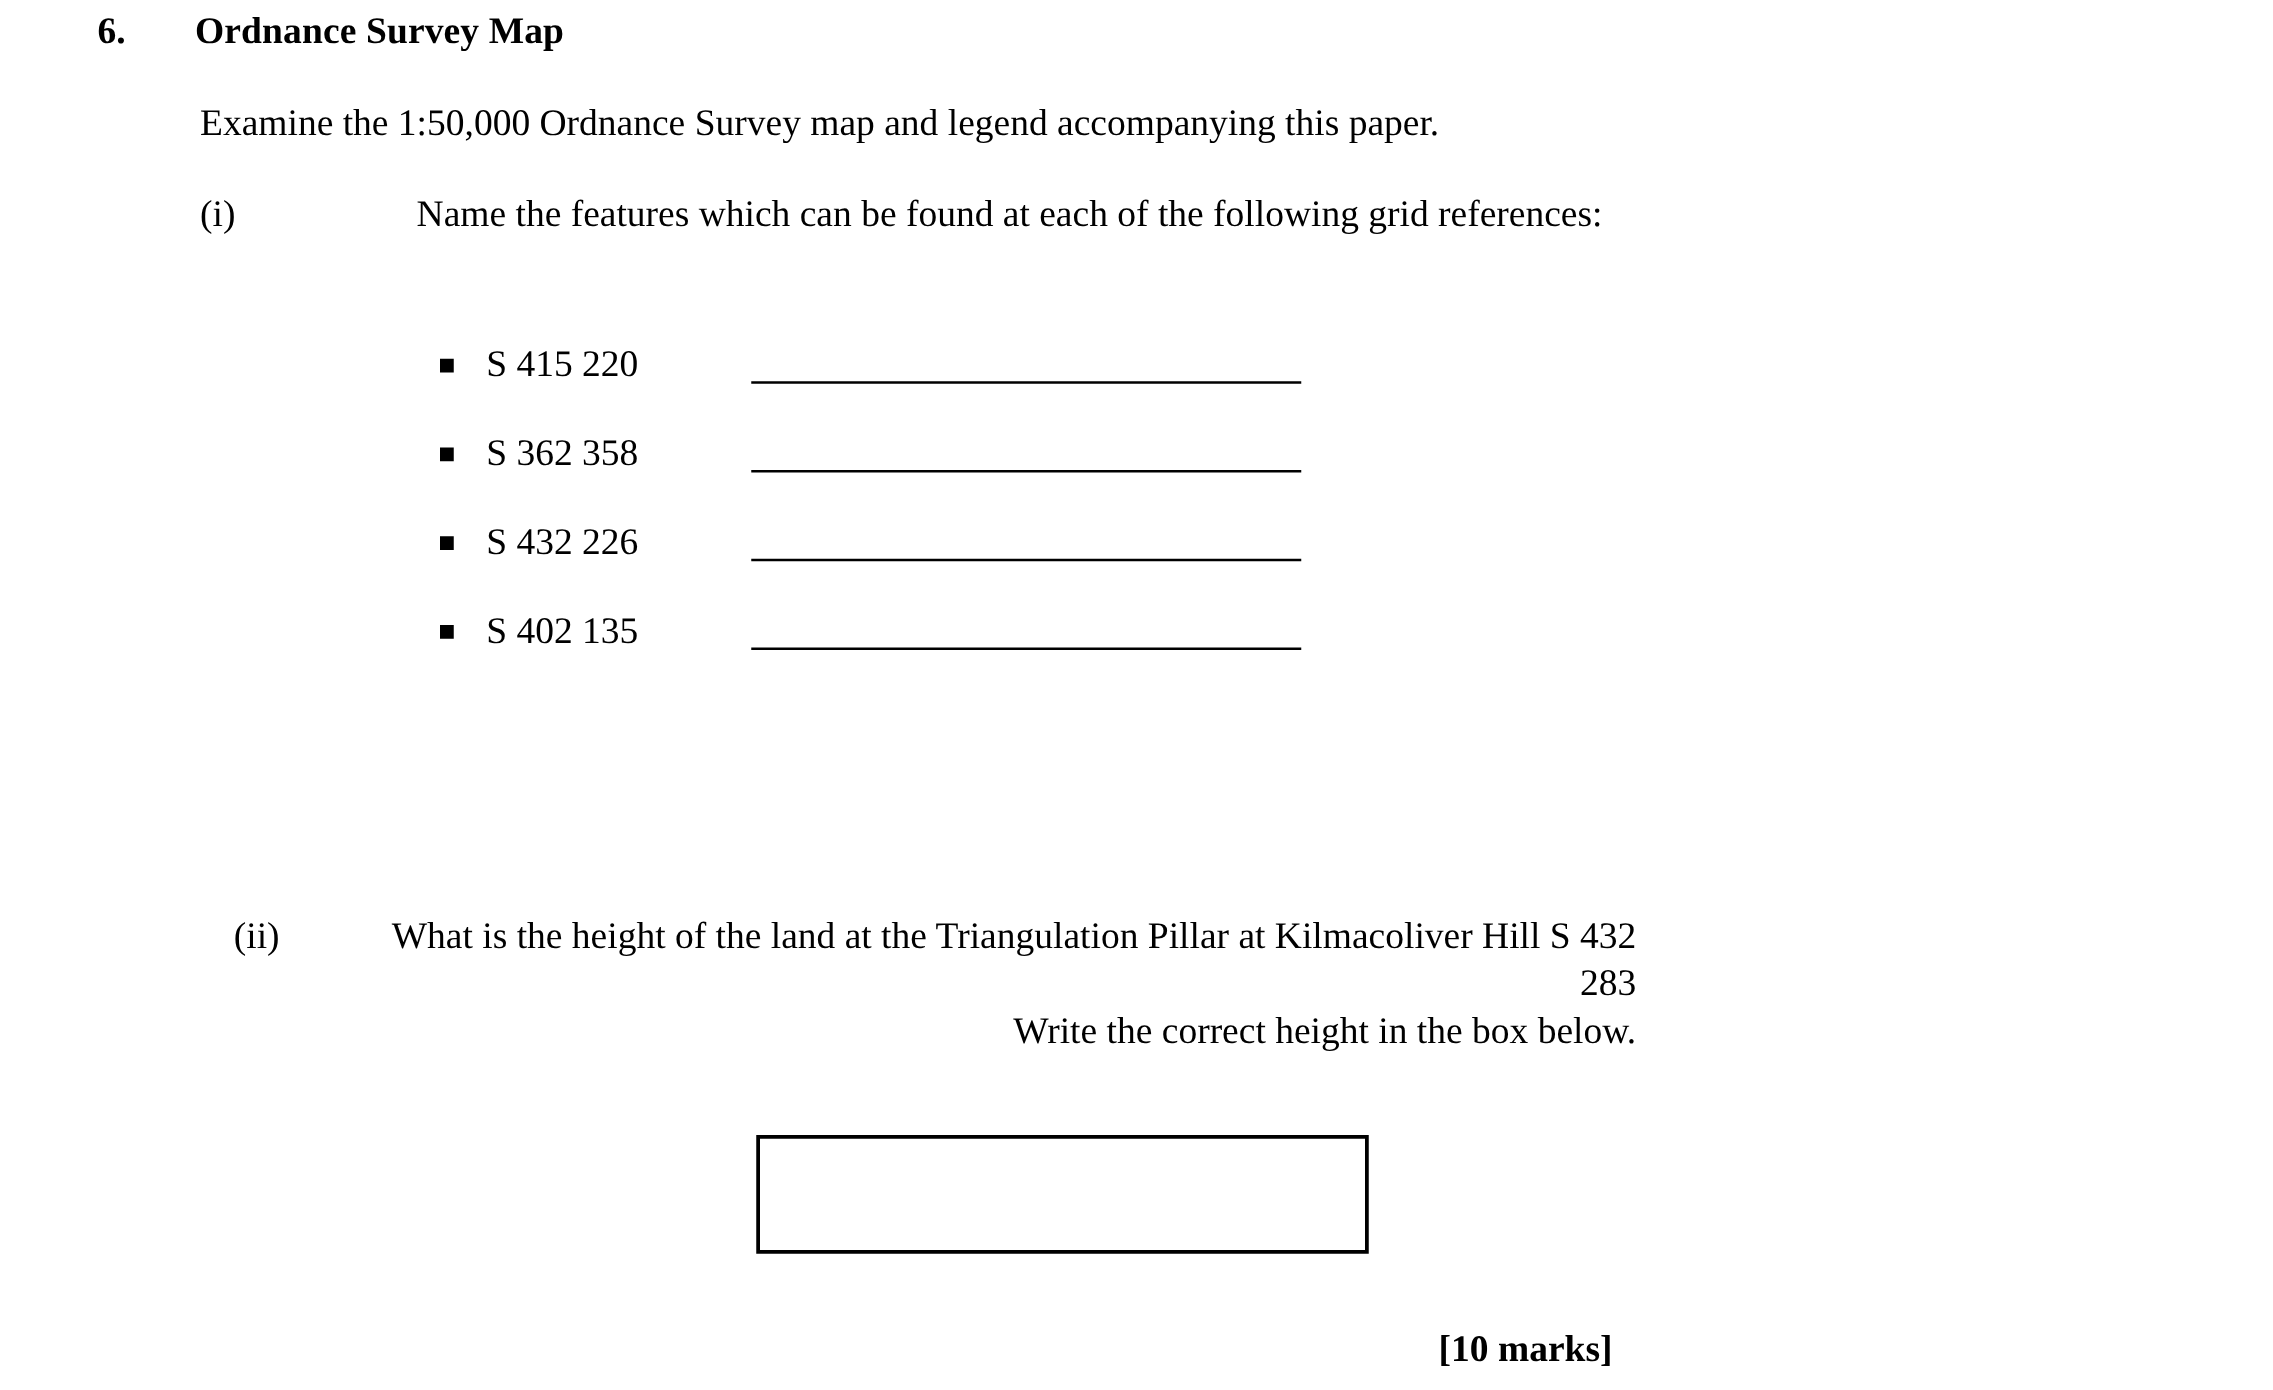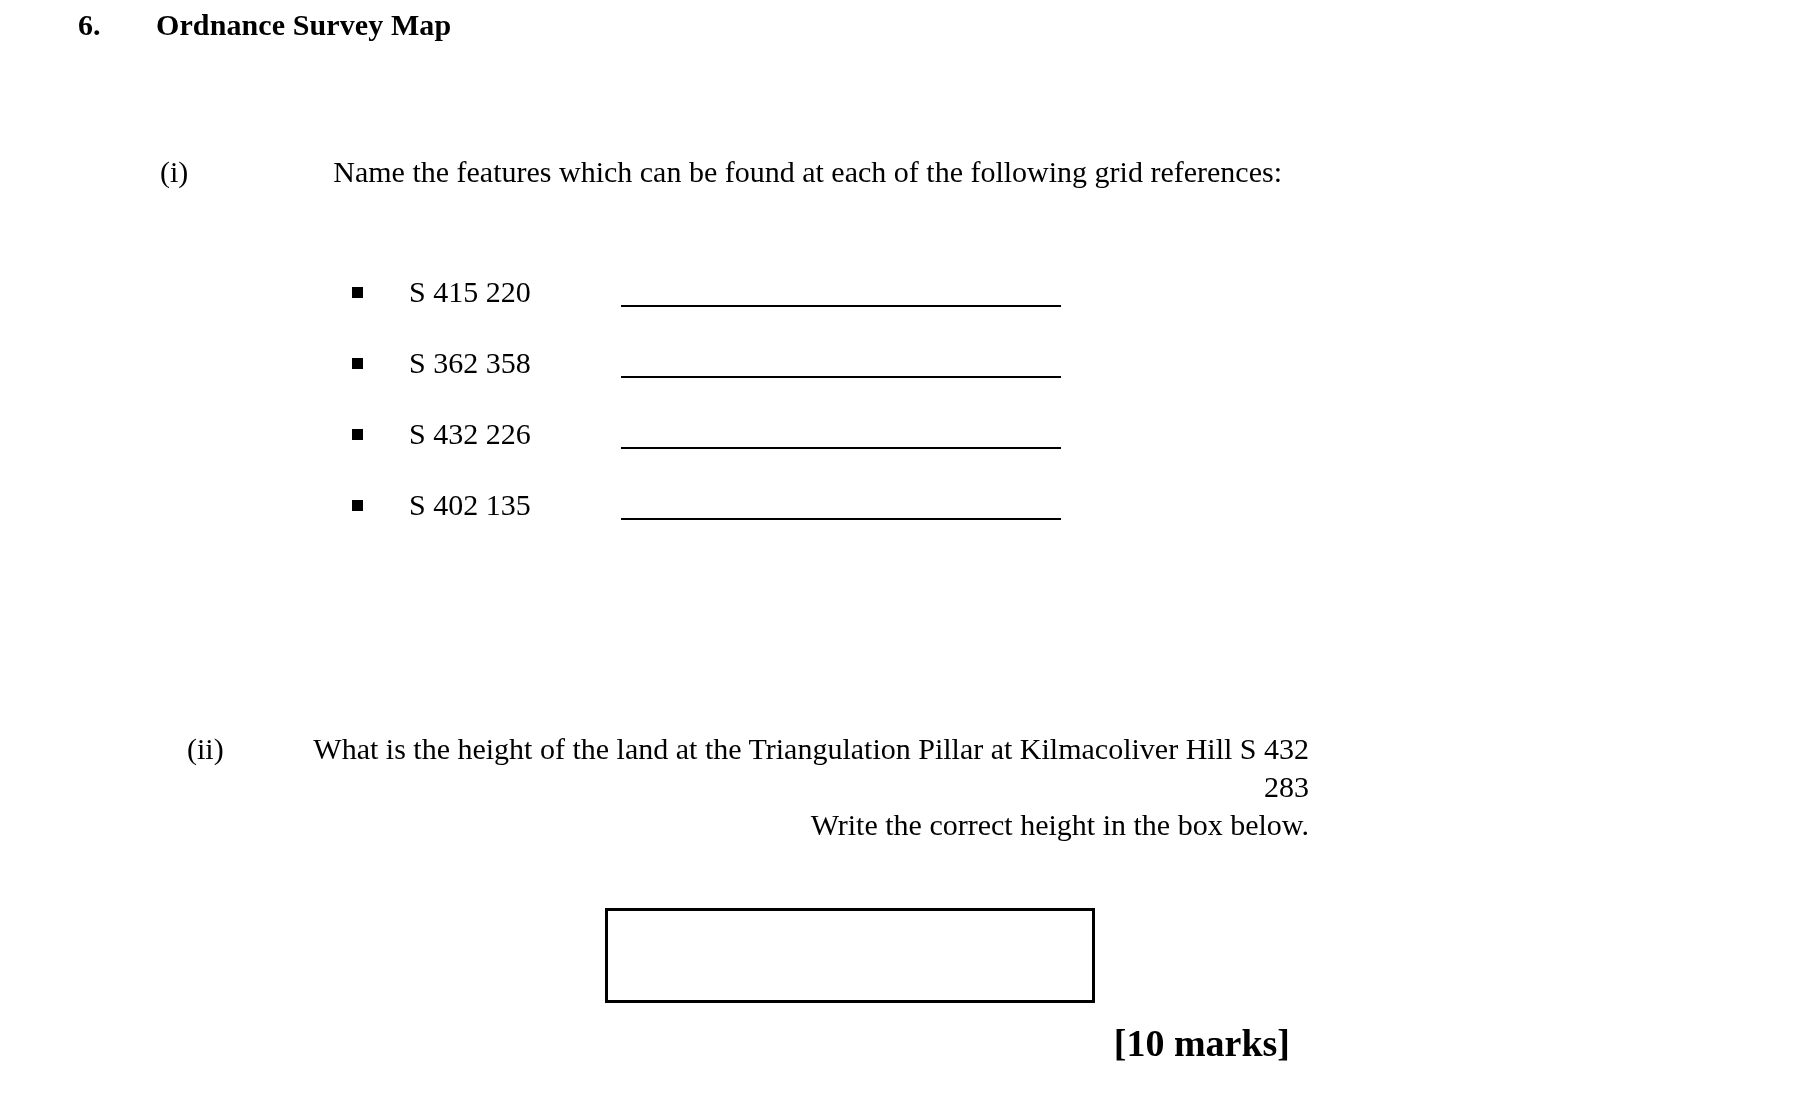--- a/index.html
+++ b/index.html
@@ -92,21 +92,20 @@
     background: #000;
     margin-right: 26px;
     flex: 0 0 11px;
     position: relative;
     top: 1px;
   }
   .gr-code {
     width: 212px;
     flex: 0 0 212px;
     white-space: nowrap;
-    margin-left: 20px;
   }
   .gr-line {
     width: 440px;
     border-bottom: 2.5px solid #000;
     height: 1px;
     position: relative;
     top: 14px;
   }
 
   
@@ -136,36 +135,37 @@
     height: 95px;
     border: 3px solid #000;
     box-sizing: border-box;
     background: #fff;
   }
 
   
   .marks {
     position: absolute;
     right: 528px;
-    top: 1021px;
-    font-size: 38px;
+    top: 1063px;
+    font-size: 30px;
     font-weight: bold;
     white-space: nowrap;
   }
 </style>
 </head>
 <body>
 
 <div class="page">
 
   <div class="q-head">
     <span class="q-num">6.</span>
     <span class="q-title">Ordnance Survey Map</span>
   </div>
 
+  <div class="intro">Examine the 1:50,000 Ordnance Survey map and legend accompanying this paper.</div>
 
   <div class="part-i">
     <div class="part-row">
       <span class="part-label">(i)</span>
       <span class="part-text">Name the features which can be found at each of the following grid references:</span>
     </div>
   </div>
 
   <div class="gr-list">
     <div class="gr-item">

